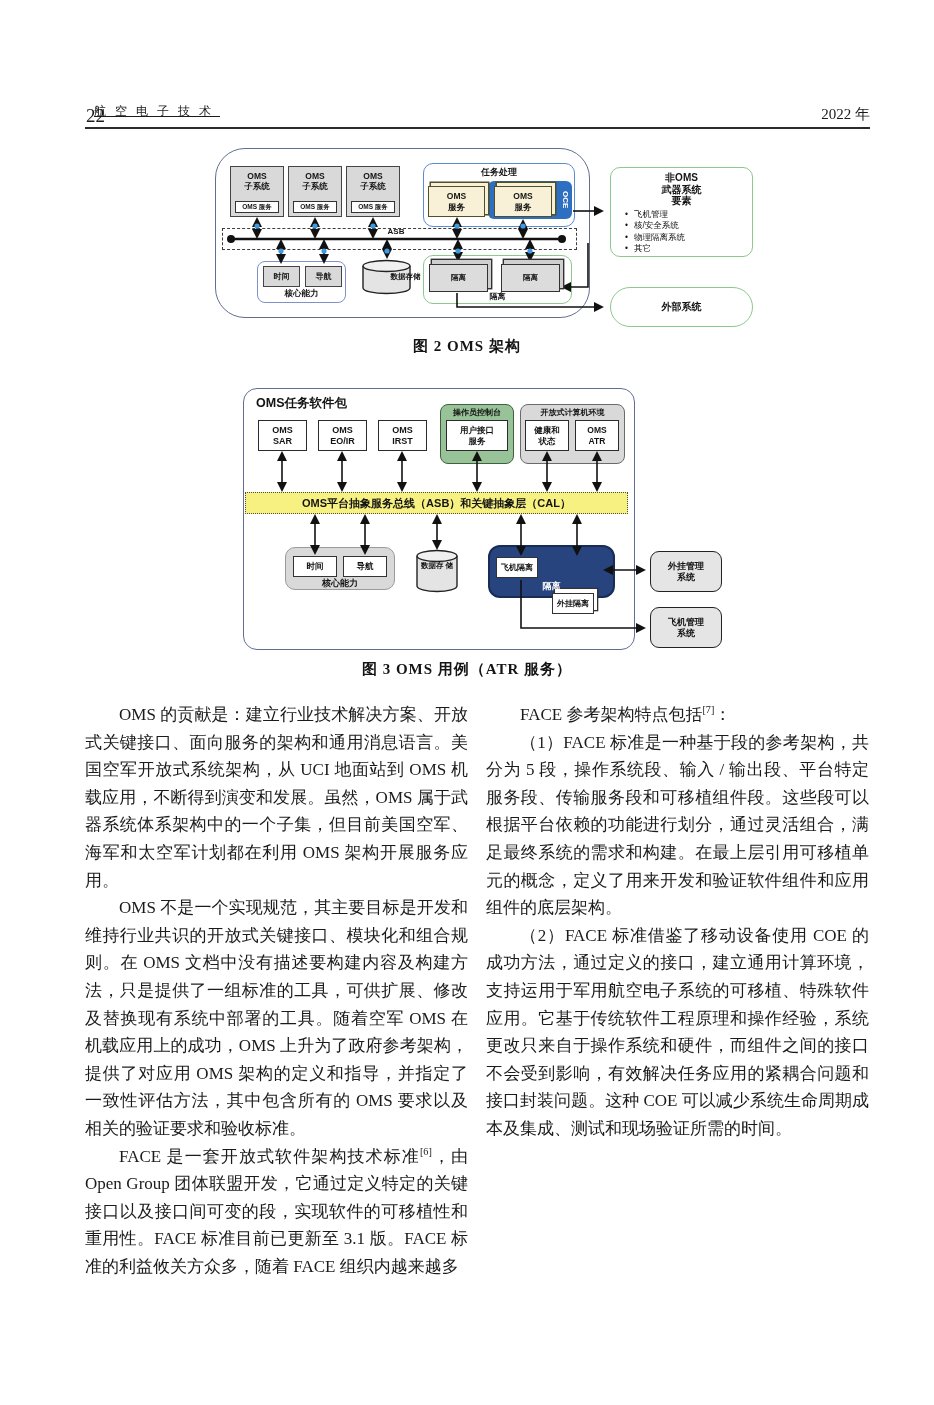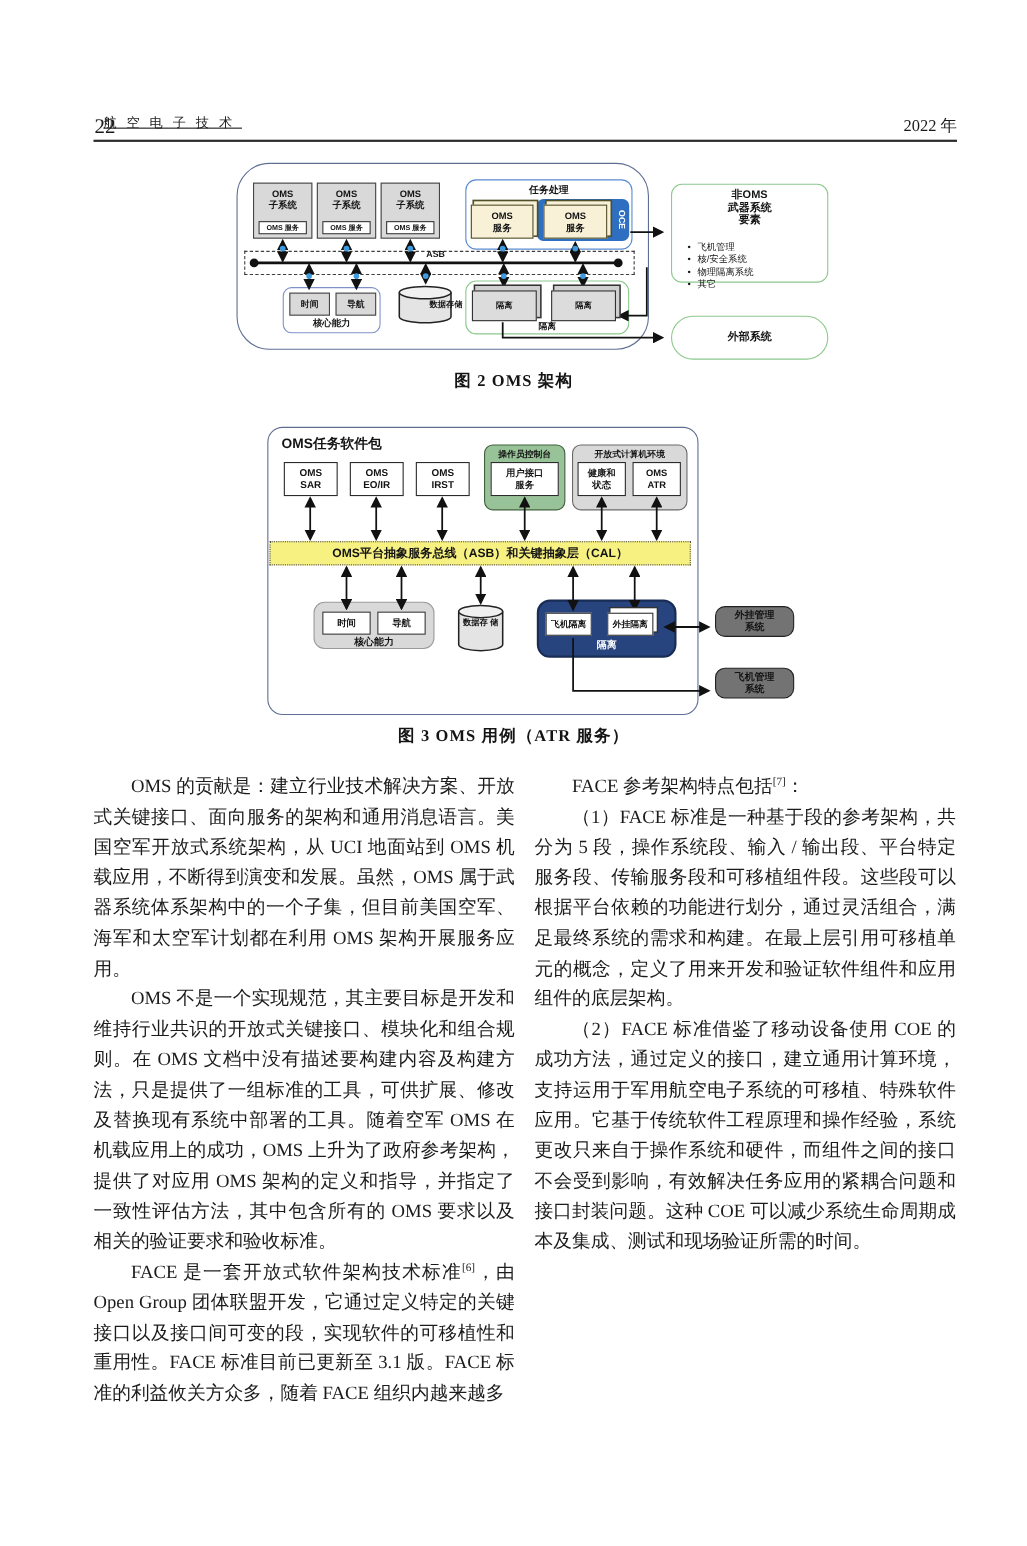--- a/index.html
+++ b/index.html
@@ -63,21 +63,21 @@
   .f2-iso     { left:423px; top:255px; width:149px; height:49px;
                 border:1.5px solid #8cc98c; border-radius:10px; }
   .f2-isob    { width:59px; height:28px; top:264px; background:#dcdcdc;
                 border:1.5px solid #333; font-size:7.5px; font-weight:600; z-index:3;
                 box-shadow:3px -4px 0 0 #cfcfcf, 3px -4px 0 1.4px #333; }
   .f2-iso-lbl { left:423px; top:291px; width:149px; text-align:center;
                 font-size:8px; font-weight:700; z-index:3; }
   .f2-nonoms  { left:610px; top:167px; width:143px; height:90px;
                 border:1.5px solid #8cc98c; border-radius:10px; padding-top:4px; }
   .nonoms-t   { white-space:pre-line; font-size:10px; font-weight:700;
-                line-height:11.5px; text-align:center; margin-bottom:12px; }
+                line-height:11.5px; text-align:center; margin-bottom:2px; }
   .nonoms-b   { margin-left:14px; font-size:8.5px; line-height:11.5px; }
   .nonoms-b::before { content:"•"; margin-right:6px; }
   .f2-ext     { left:610px; top:287px; width:143px; height:40px;
                 border:1.5px solid #8cc98c; border-radius:20px;
                 font-size:10px; font-weight:700; }
   .caption    { left:0; right:0; text-align:center; font-size:15px; font-weight:700;
                 letter-spacing:1px; font-family:"Liberation Serif","DejaVu Serif",serif; }
   .f2-cap{ top:337px; } .f3-cap{ top:660px; }
 
   
@@ -105,25 +105,25 @@
   .f3-cell  { width:44px; height:21px; top:556px; background:#fff;
               border:1.4px solid #333; font-size:8.5px; font-weight:600; z-index:3; }
   .f3-core-lbl{ left:285px; top:577px; width:110px; text-align:center;
                 font-size:9px; font-weight:700; z-index:3; }
   .f3-cyl-lbl { left:417px; top:561px; width:40px; text-align:center;
                 font-size:7.5px; font-weight:700; line-height:9px; z-index:3; }
   .f3-iso   { left:488px; top:545px; width:127px; height:53px; background:#27447f;
               border:2px solid #182c55; border-radius:12px; }
   .f3-isocell{ width:42px; height:21px; top:557px; background:#fff;
                border:1.3px solid #333; font-size:8px; font-weight:600; z-index:3; }
-  .f3-isob  { box-shadow:3px -4px 0 0 #fff, 3px -4px 0 1.3px #333; }
+  .f3-isob  { box-shadow:3px -4px 0 0 #fff, 3px -4px 0 1.3px #333;margin-top:36px; }
   .f3-iso-lbl{ left:488px; top:580px; width:127px; text-align:center; color:#fff;
                font-size:9px; font-weight:700; z-index:3; }
-  .f3-mgmt  { left:650px; width:72px; height:28px; border:1.8px solid #222;
-              border-radius:9px; background:#737373; font-size:9px; font-weight:600; z-index:3; }
+  .f3-mgmt  { left:650px; width:72px; height:41px; border:1.8px solid #222;
+              border-radius:9px; background:#e5e5e5; font-size:9px; font-weight:600; z-index:3; }
 
   
   .col { position:absolute; top:701px; width:383px; font-size:17px;
          line-height:27.6px; text-align:justify; }
   .col-l{ left:85px; } .col-r{ left:486px; }
   .col p { margin:0; text-indent:2em; }
   .col p.noindent { text-indent:0; }
   .col h3{ margin:0; font-size:17px; font-weight:700; line-height:27.6px; }
   sup { font-size:0.6em; vertical-align:super; line-height:0; }
 </style>

